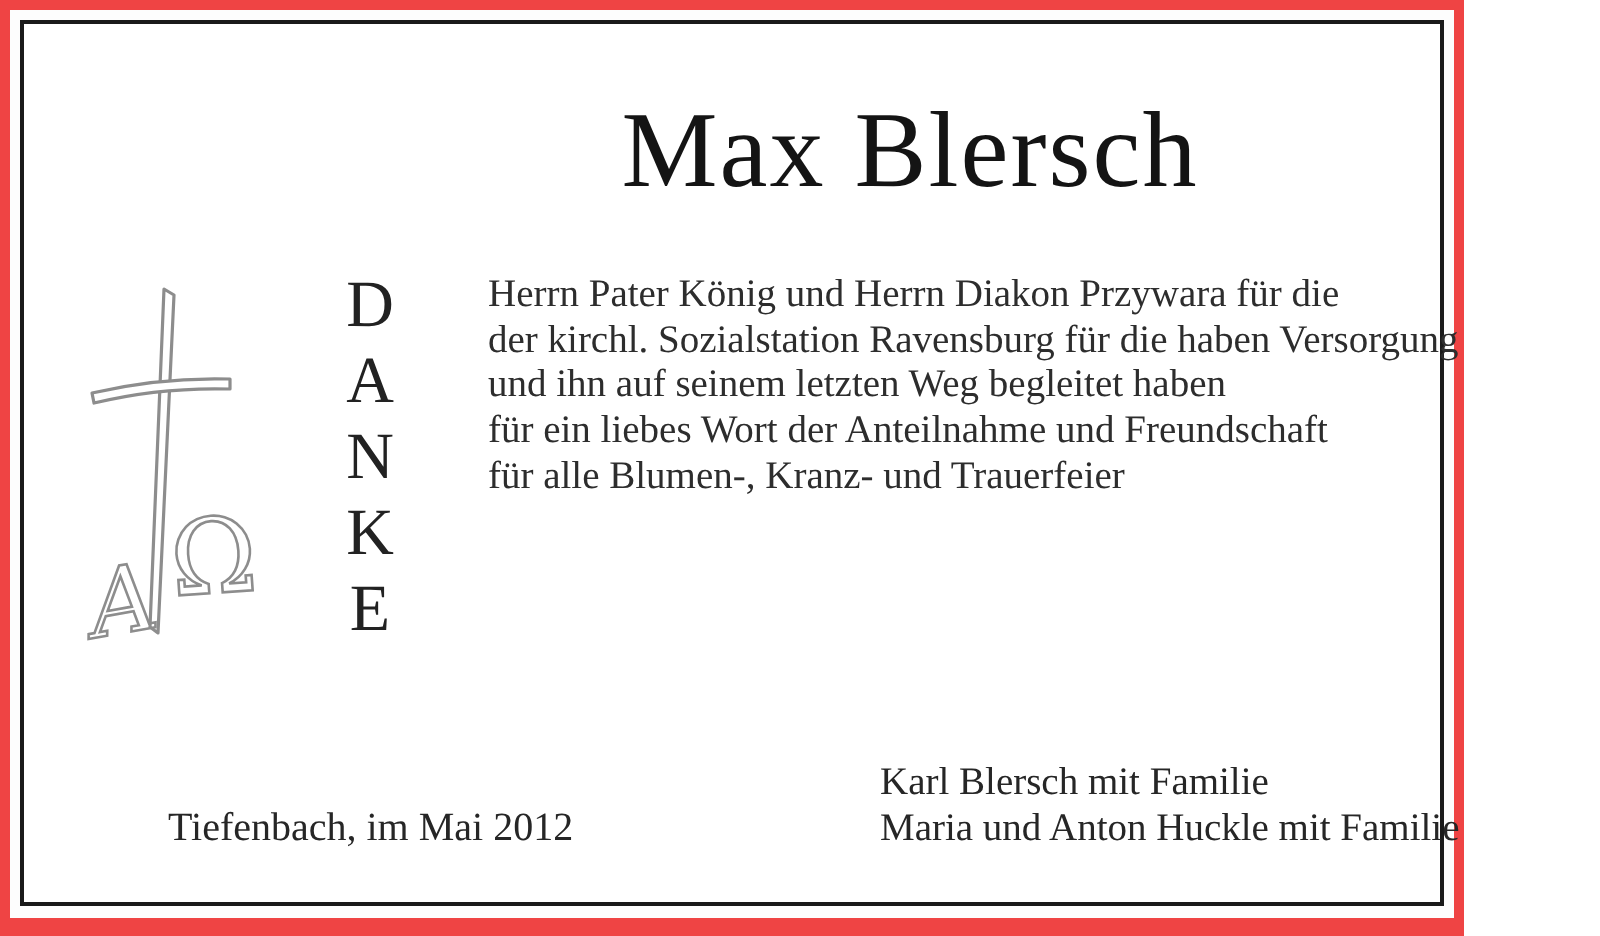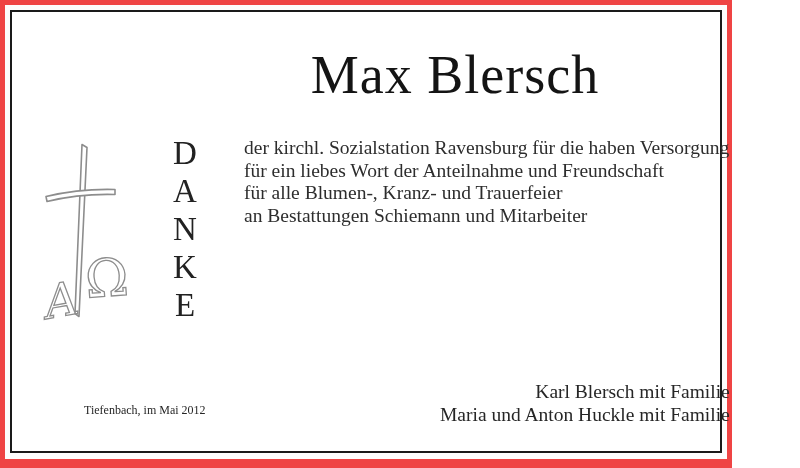--- a/index.html
+++ b/index.html
@@ -73,36 +73,35 @@
   }
   .body-text div {
     font-size: 19.5px;
     line-height: 22.7px;
     white-space: nowrap;
   }
   .dateline {
     position: absolute;
     left: 84px;
     top: 403px;
-    font-size: 12px;
+    font-size: 20px;
     color: #262626;
     white-space: nowrap;
     text-align: right;
   }
   .signatures {
     position: absolute;
     left: 440px;
     top: 380px;
     color: #262626;
   }
   .signatures div {
     font-size: 19.5px;
     line-height: 23px;
     white-space: nowrap;
-    text-align: right;
   }
 </style>
 </head>
 <body>
 
 <div class="page">
   <div class="paper">
     <div class="inner-border"></div>
   </div>
 
@@ -123,24 +122,25 @@
 
     <div class="danke">
       <span>D</span>
       <span>A</span>
       <span>N</span>
       <span>K</span>
       <span>E</span>
     </div>
 
     <div class="body-text">
+      <div>Herrn Pater König und Herrn Diakon Przywara für die</div>
       <div>der kirchl. Sozialstation Ravensburg für die haben Versorgung</div>
+      <div>und ihn auf seinem letzten Weg begleitet haben</div>
       <div>für ein liebes Wort der Anteilnahme und Freundschaft</div>
       <div>für alle Blumen-, Kranz- und Trauerfeier</div>
-      <div>an Bestattungen Schiemann und Mitarbeiter</div>
     </div>
 
     <div class="dateline">Tiefenbach, im Mai 2012</div>
 
     <div class="signatures">
       <div>Karl Blersch mit Familie</div>
       <div>Maria und Anton Huckle mit Familie</div>
     </div>
 
   </div>

